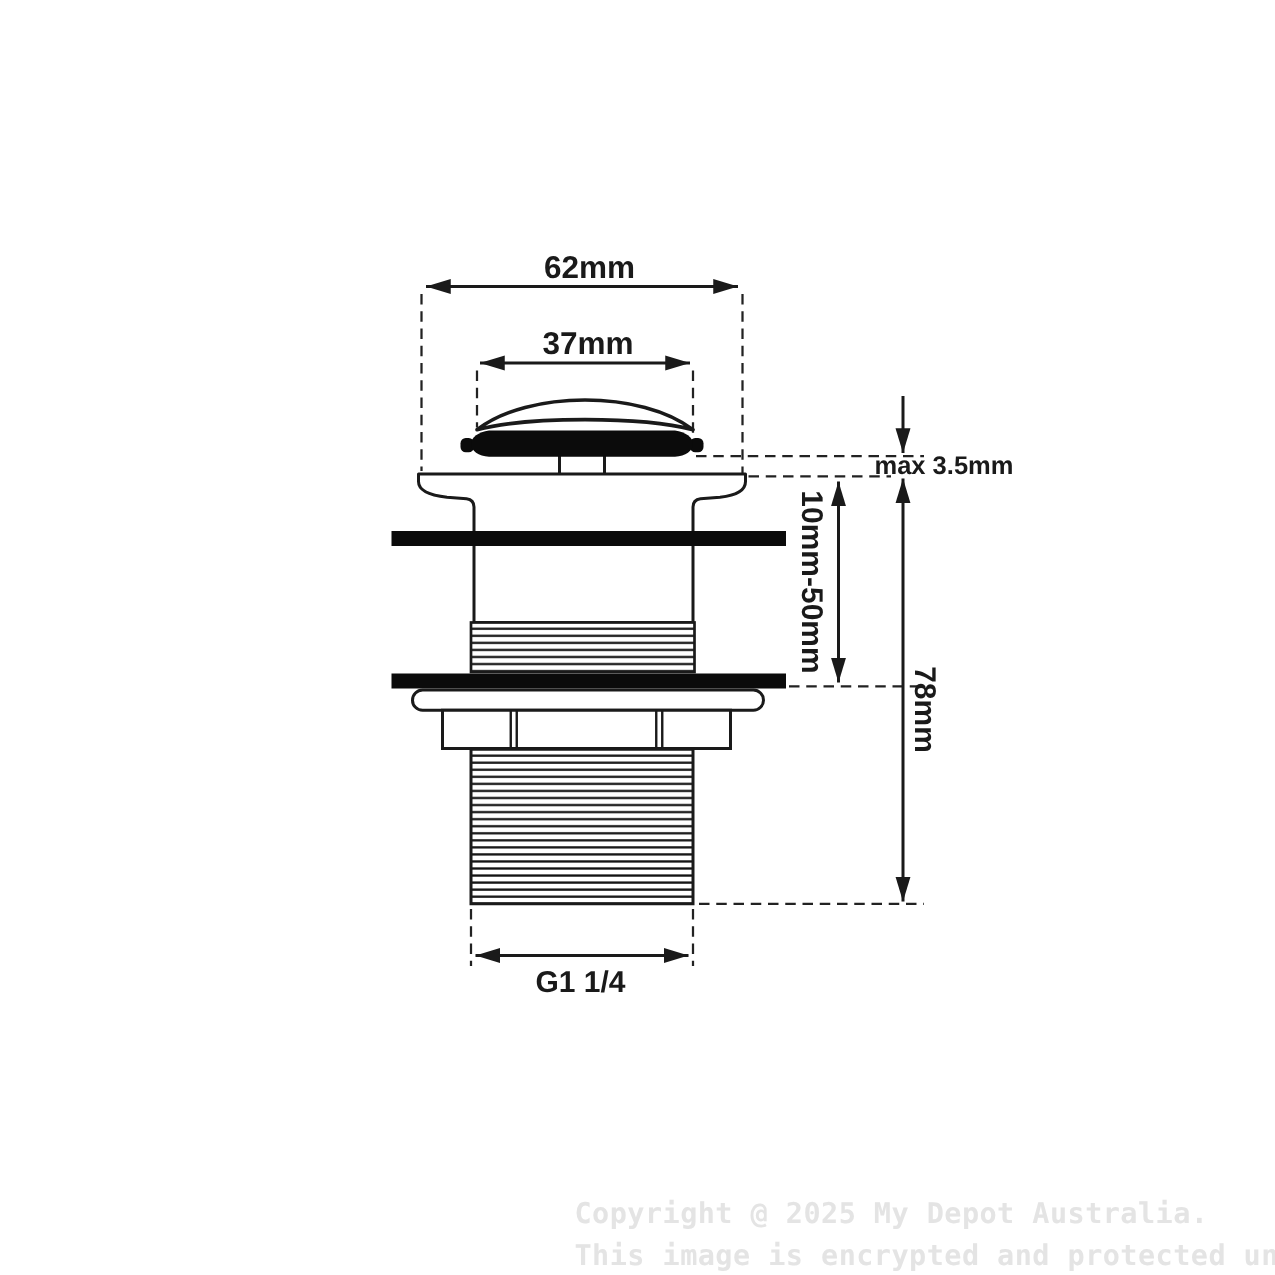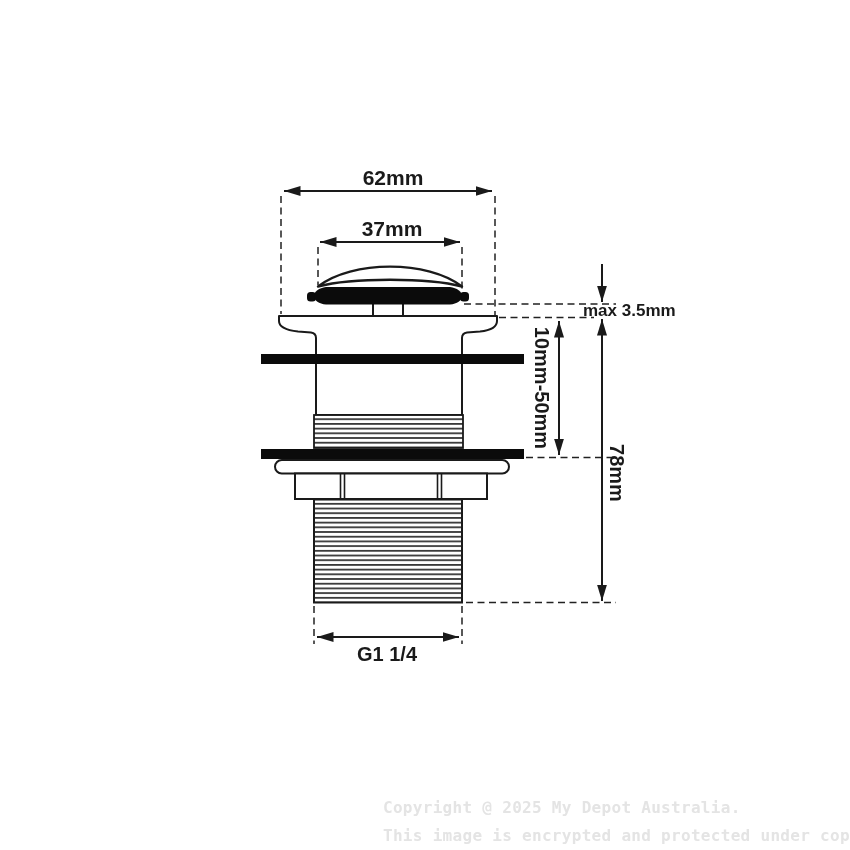--- a/index.html
+++ b/index.html
@@ -17,21 +17,21 @@
     fill: #1a1a1a;
   }
   .fs21 { font-size: 21px; }
   .fs20 { font-size: 20px; }
   .fs17 { font-size: 17px; }
   .wm {
     position: absolute;
     left: 383px;
     font-family: "DejaVu Sans Mono", "Liberation Mono", monospace;
     font-weight: bold;
-    font-size: 16px;
+    font-size: 19px;
     color: #e4e4e4;
     letter-spacing: 0.3px;
     white-space: nowrap;
   }
 </style>
 </head>
 <body>
 
 <svg width="850" height="850" viewBox="0 0 850 850">
   <defs>

